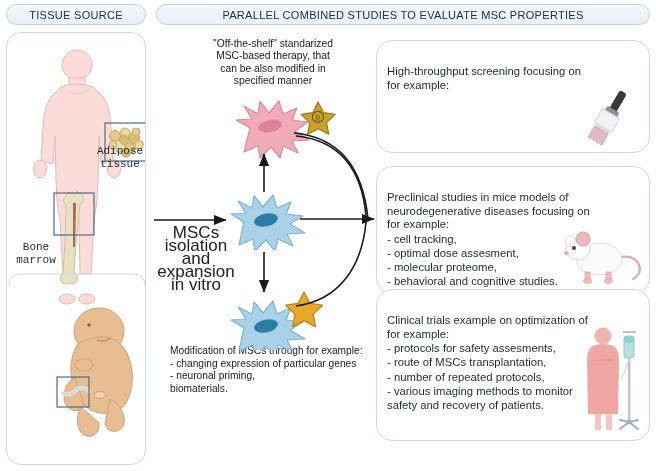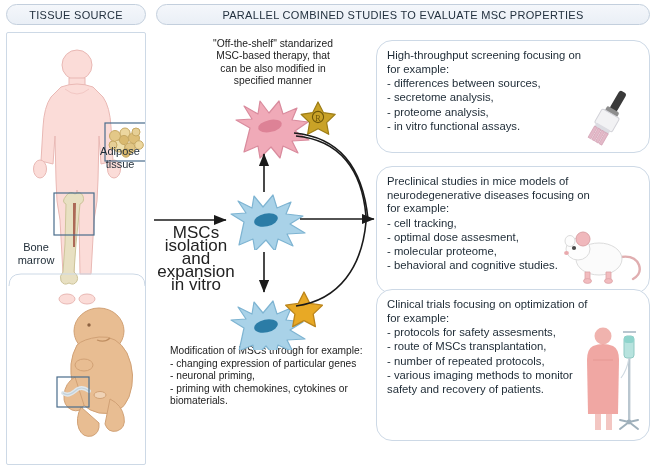--- a/index.html
+++ b/index.html
@@ -10,26 +10,26 @@
   .hdr{position:absolute;box-sizing:border-box;
        background:linear-gradient(180deg,#f4f7fb 0%,#eaeff6 100%);
        border:1px solid #c3cfdd;border-radius:11px;
        display:flex;align-items:center;justify-content:center;
        font-size:11px;letter-spacing:.3px;color:#23313f;}
   #hdr-left{left:6px;top:4px;width:140px;height:21px;}
   #hdr-right{left:156px;top:4px;width:494px;height:21px;}
 
   
   .panel{position:absolute;box-sizing:border-box;
-         background:#ffffff;border:1px solid #cdd9e6;border-radius:2px;}
+         background:#ffffff;border:1px solid #cdd9e6;border-radius:15px;font-family:Liberation Mono, monospace;}
   #panel-source{left:6px;top:32px;width:140px;height:433px;overflow:hidden;}
 
   .card{position:absolute;box-sizing:border-box;
         background:#ffffff;border:1px solid #cdd9e6;border-radius:16px;
-        padding:8px 10px;}
+        padding:24px 10px;}
   #card-screening{left:376px;top:40px;width:274px;height:113px;}
   #card-preclinical{left:376px;top:166px;width:274px;height:128px;}
   #card-clinical{left:376px;top:289px;width:274px;height:152px;}
 
   .card .ttl{font-size:11.3px;line-height:13.6px;color:#1d2a35;}
   .card ul{margin:0;padding:0;list-style:none;}
   .card li{font-size:11.3px;line-height:14.2px;color:#1d2a35;white-space:nowrap;}
 
   
   #txt-offshelf{position:absolute;left:176px;top:38px;width:194px;
@@ -135,21 +135,20 @@
 <div id="txt-isolation">
   <span>MSCs isolation</span><br>
   <span>and expansion</span><br>
   <span>in vitro</span>
 </div>
 
 <div id="txt-modification">
   <span class="li">Modification of MSCs through for example:</span>
   <span class="li">- changing expression of  particular genes</span>
   <span class="li">- neuronal priming,</span>
-  <span class="li">- priming with chemokines, cytokines or</span>
   <span class="li">biomaterials.</span>
 </div>
 
 <svg class="flow" style="left:234px;top:98px;" width="112" height="62" viewBox="0 0 112 62">
   <path d="M16 30 l-14 -8 l16 -1 l-8 -13 l14 8 l2 -13 l9 12 l10 -12 l4 13
            l14 -6 l-5 12 l16 2 l-13 9 l14 9 l-17 1 l6 12 l-15 -7 l-3 12
            l-9 -11 l-11 11 l-2 -12 l-14 6 z" fill="#f0aab8" stroke="#d98b9d" stroke-width="1.2" stroke-linejoin="round"></path>
   <ellipse cx="36" cy="28" rx="12" ry="6" transform="rotate(-12 36 28)" fill="#dd8296"></ellipse>
   <g>
     <path d="M84 4 l5.4 10.6 l11.8 1.7 l-8.6 8.3 l2.1 11.7 l-10.6 -5.6 l-10.5 5.6
@@ -192,26 +191,20 @@
   <path d="M296 136 C 340 140, 362 170, 366 216" fill="none" stroke="#1a1a1a" stroke-width="1.6"></path>
   <path d="M296 306 C 340 300, 362 266, 366 222" fill="none" stroke="#1a1a1a" stroke-width="1.6"></path>
   <line x1="300" y1="219" x2="374" y2="219" stroke="#1a1a1a" stroke-width="1.6" marker-end="url(#ah)"></line>
 </svg>
 
 <div class="card" id="card-screening">
   <div class="ttl">
     <span>High-throughput screening focusing on</span><br>
     <span>for example:</span>
   </div>
-  <ul>
-    <li>- differences between sources,</li>
-    <li>- secretome analysis,</li>
-    <li>- proteome analysis,</li>
-    <li>- in vitro functional assays.</li>
-  </ul>
   <svg style="position:absolute;right:6px;bottom:4px;" width="68" height="62" viewBox="0 0 68 62">
     <g transform="rotate(30 34 31)">
       <rect x="30" y="2" width="8" height="22" rx="3" fill="#3a3a3a"></rect>
       <rect x="27" y="22" width="14" height="6" rx="2" fill="#8d8d8d"></rect>
       <rect x="24" y="27" width="20" height="16" rx="2" fill="#f2f2f4" stroke="#d2d2d8"></rect>
       <rect x="26" y="42" width="16" height="5" rx="1" fill="#dcdce2"></rect>
       <g fill="#e3b9c8" stroke="#cf9bae" stroke-width=".6">
         <rect x="26" y="46" width="3.2" height="13"></rect>
         <rect x="30.2" y="46" width="3.2" height="13"></rect>
         <rect x="34.4" y="46" width="3.2" height="13"></rect>
@@ -245,21 +238,21 @@
       <path d="M24 49 h5 v9 h-5 z"></path>
       <path d="M45 49 h5 v9 h-5 z"></path>
       <ellipse cx="26.5" cy="58" rx="4" ry="2.4"></ellipse>
       <ellipse cx="47.5" cy="58" rx="4" ry="2.4"></ellipse>
     </g>
   </svg>
 </div>
 
 <div class="card" id="card-clinical">
   <div class="ttl">
-    <span>Clinical trials focusing on optimization of</span><br>
+    <span>Clinical trials example on optimization of</span><br>
     <span>for example:</span>
   </div>
   <ul>
     <li>- protocols for safety assesments,</li>
     <li>- route of MSCs transplantation,</li>
     <li>- number of repeated protocols,</li>
     <li>- various imaging methods to monitor</li>
     <li>safety and recovery of patients.</li>
   </ul>
   <svg style="position:absolute;right:2px;bottom:4px;" width="62" height="112" viewBox="0 0 62 112">

